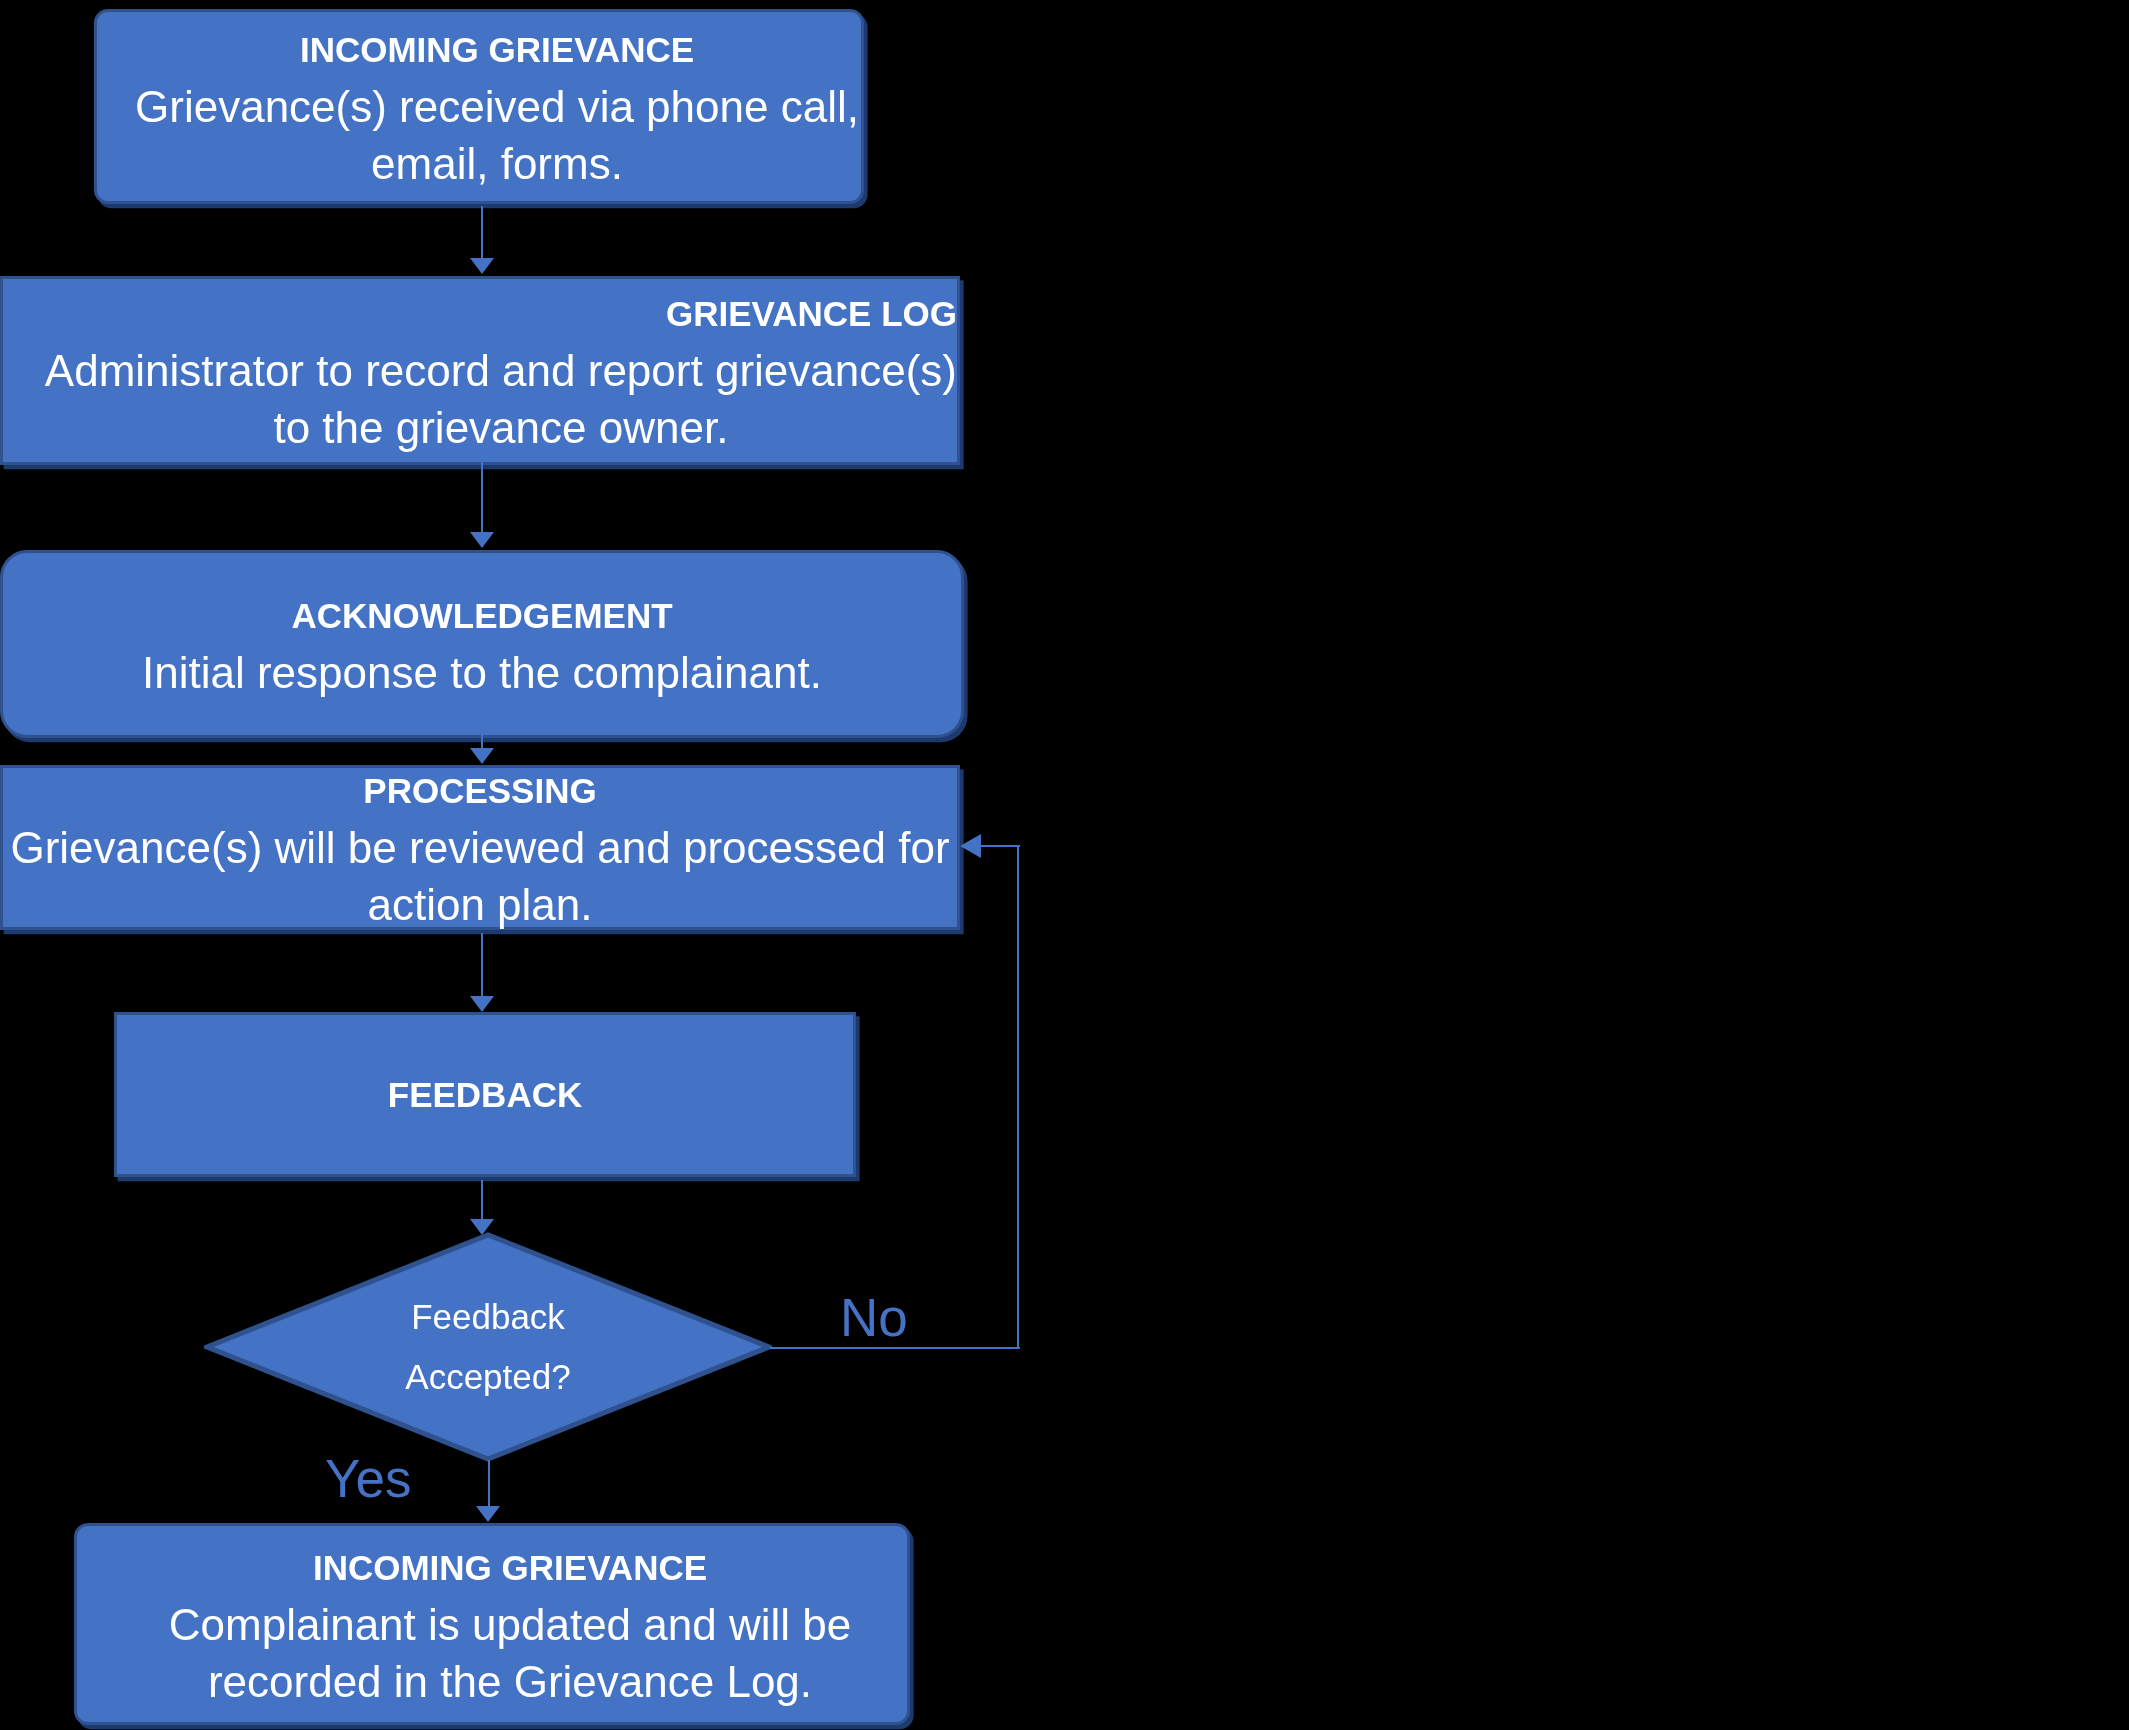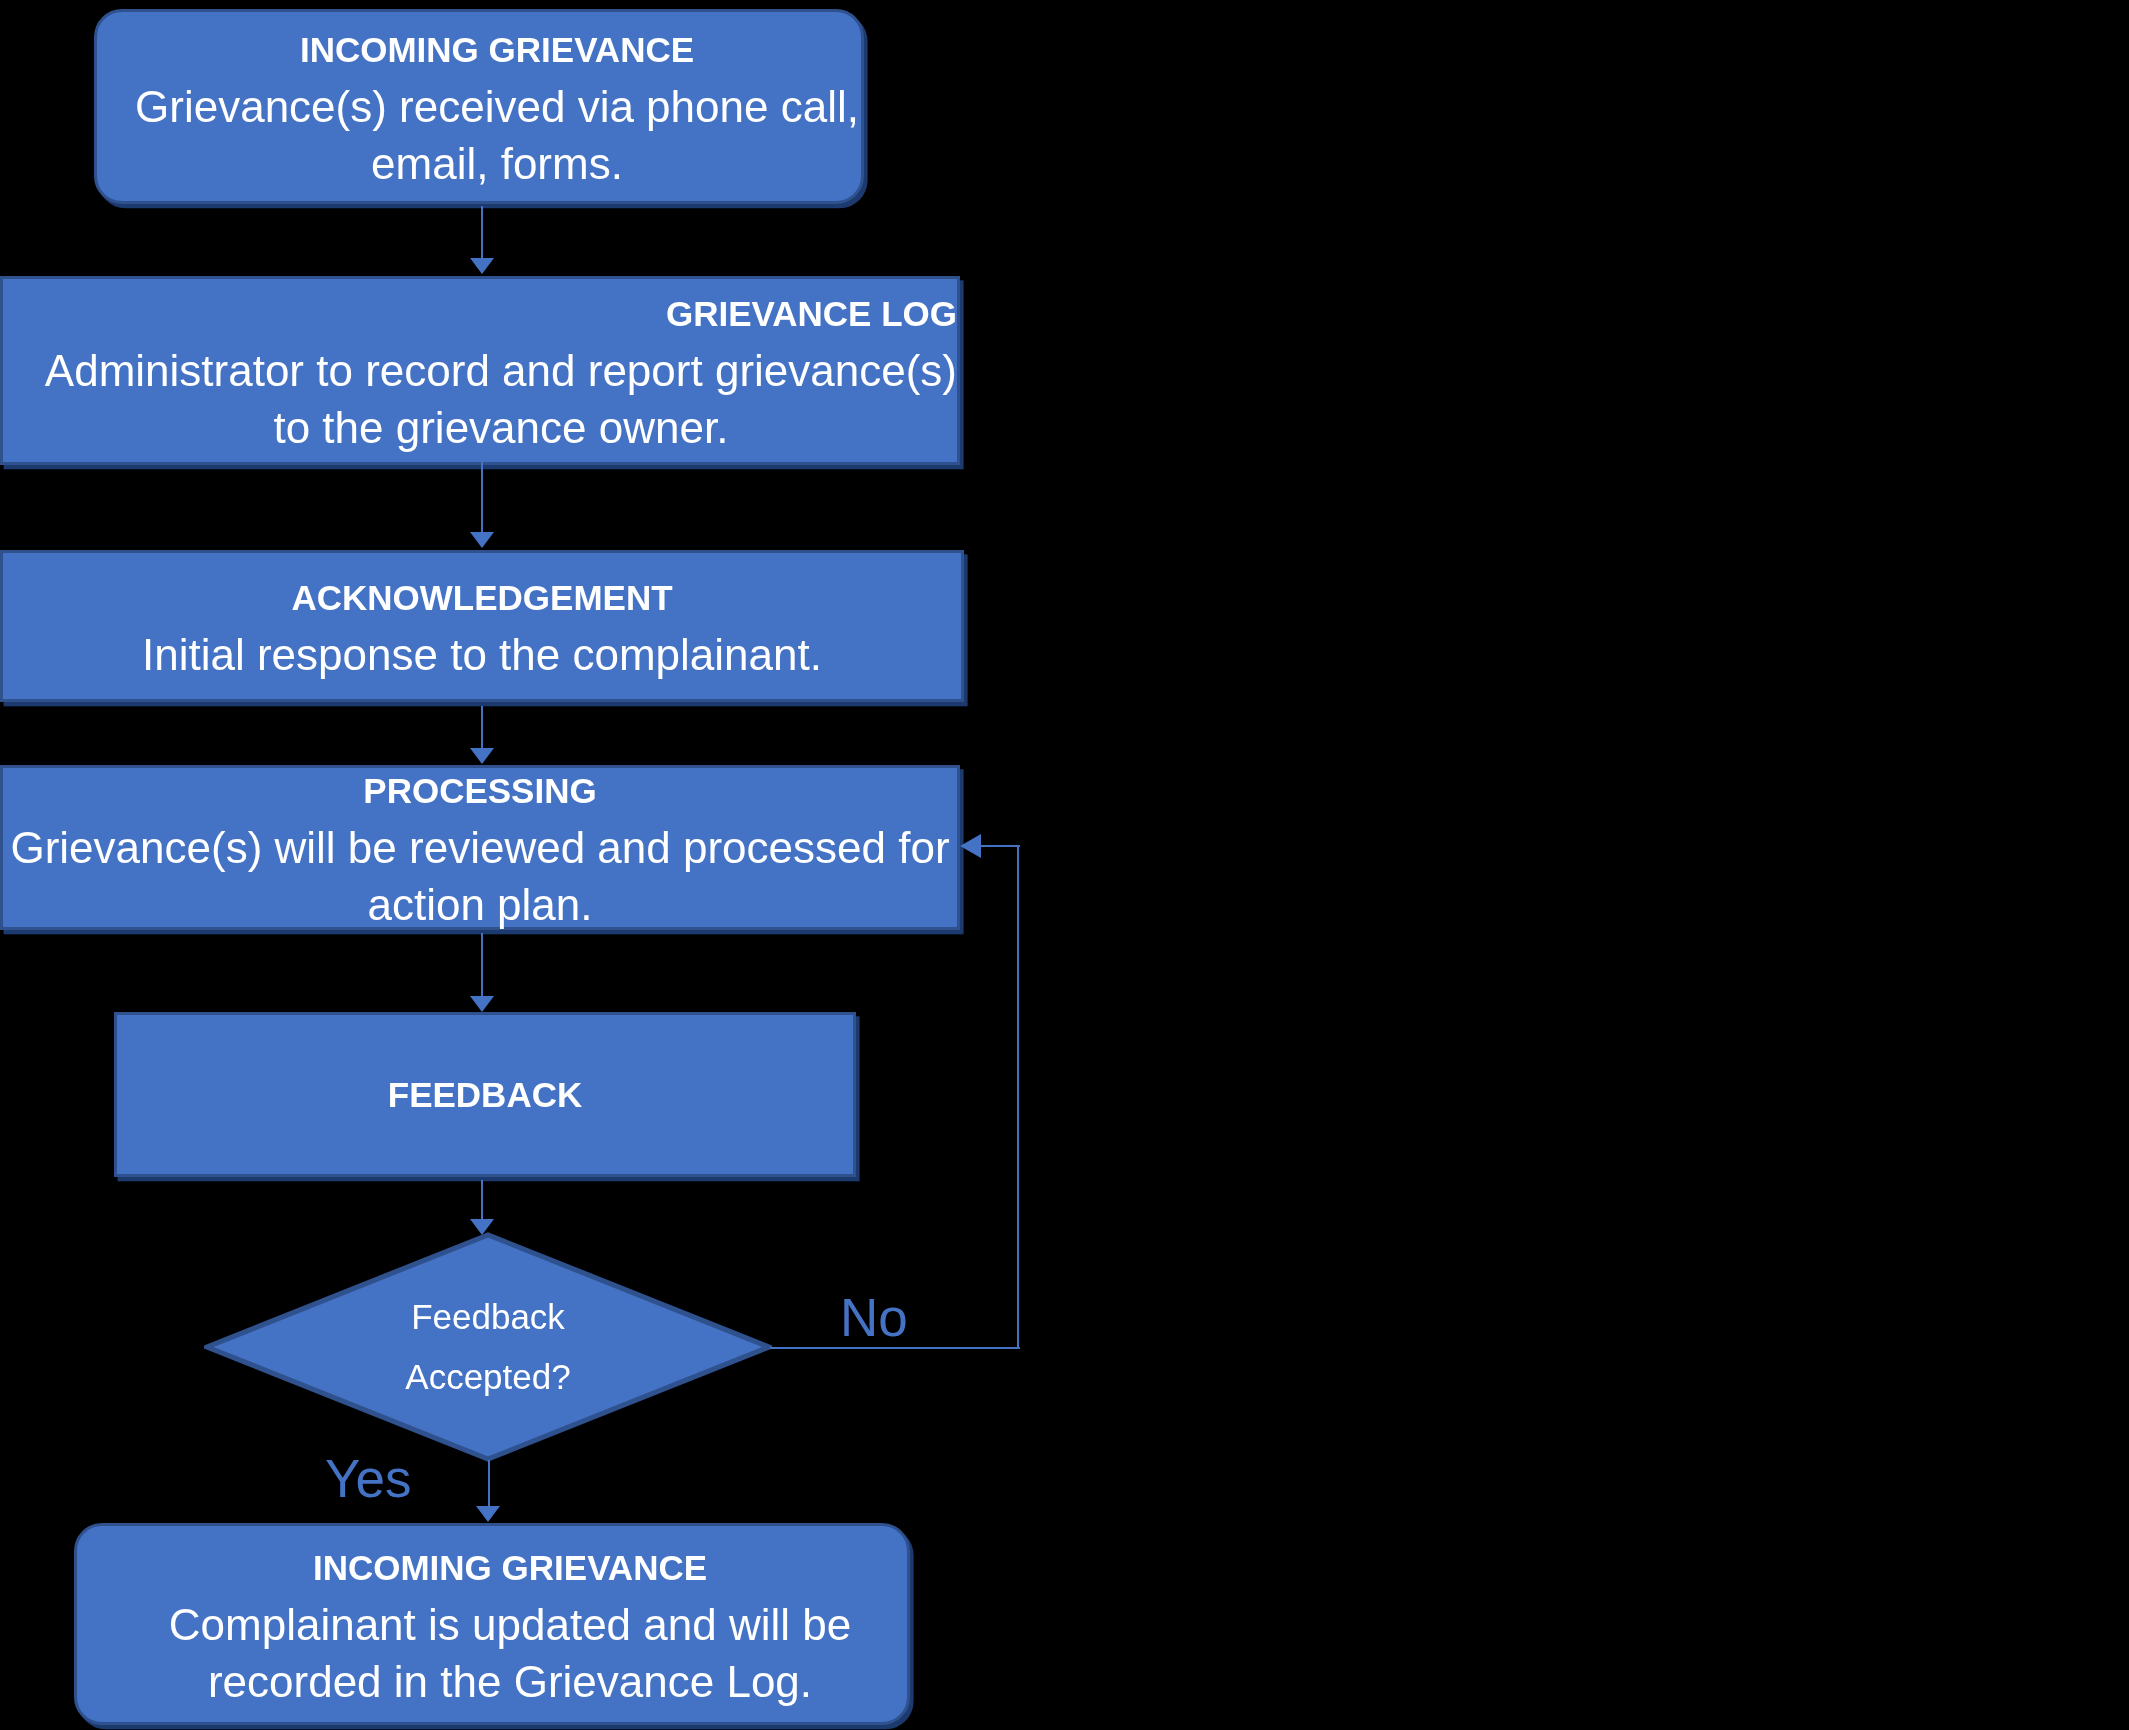--- a/index.html
+++ b/index.html
@@ -8,21 +8,21 @@
     font-family:"Liberation Sans", sans-serif;
   }
   .node{
     position:absolute;box-sizing:border-box;
     background:#4472C4;border:3.6px solid #2F528F;
     color:#fff;display:flex;flex-direction:column;justify-content:center;align-items:center;
     text-align:center;box-shadow:3.6px 4.3px 0 #1d3a6e;
   }
   .node .title{font-weight:bold;font-size:35px;line-height:57px;white-space:pre-line;}
   .node .body{font-size:44px;line-height:57px;white-space:pre-line;}
-  .rounded{border-radius:28px;padding-left:36px;}
+  .rounded{border-radius:14px;padding-left:36px;}
   .vline{position:absolute;width:2.2px;background:#4472C4;}
   .hline{position:absolute;height:2.2px;background:#4472C4;}
   .arrow-down{
     position:absolute;width:0;height:0;
     border-left:12.2px solid transparent;border-right:12.2px solid transparent;
     border-top:16.5px solid #4472C4;
   }
   .arrow-left{
     position:absolute;width:0;height:0;
     border-top:12.2px solid transparent;border-bottom:12.2px solid transparent;
@@ -54,21 +54,21 @@
 
   <div class="node" style="left:0px;top:276px;width:960px;height:189px;align-items:flex-end;">
     <div class="title">GRIEVANCE LOG</div>
     <div class="body">Administrator to record and report grievance(s)
 to the grievance owner.</div>
   </div>
 
   <div class="vline" style="left:481px;top:458px;height:74px;"></div>
   <div class="arrow-down" style="left:470px;top:532px;"></div>
 
-  <div class="node" style="left:0px;top:550px;width:964px;height:152px;">
+  <div class="node" style="left:0px;top:550px;width:964px;height:188px;border-radius:27px;">
     <div class="title">ACKNOWLEDGEMENT</div>
     <div class="body">Initial response to the complainant.</div>
   </div>
 
   <div class="vline" style="left:481px;top:706px;height:42px;"></div>
   <div class="arrow-down" style="left:470px;top:748px;"></div>
 
   <div class="node" style="left:0px;top:765px;width:960px;height:165px;text-align:center;">
     <div class="title">PROCESSING</div>
     <div class="body">Grievance(s) will be reviewed and processed for

